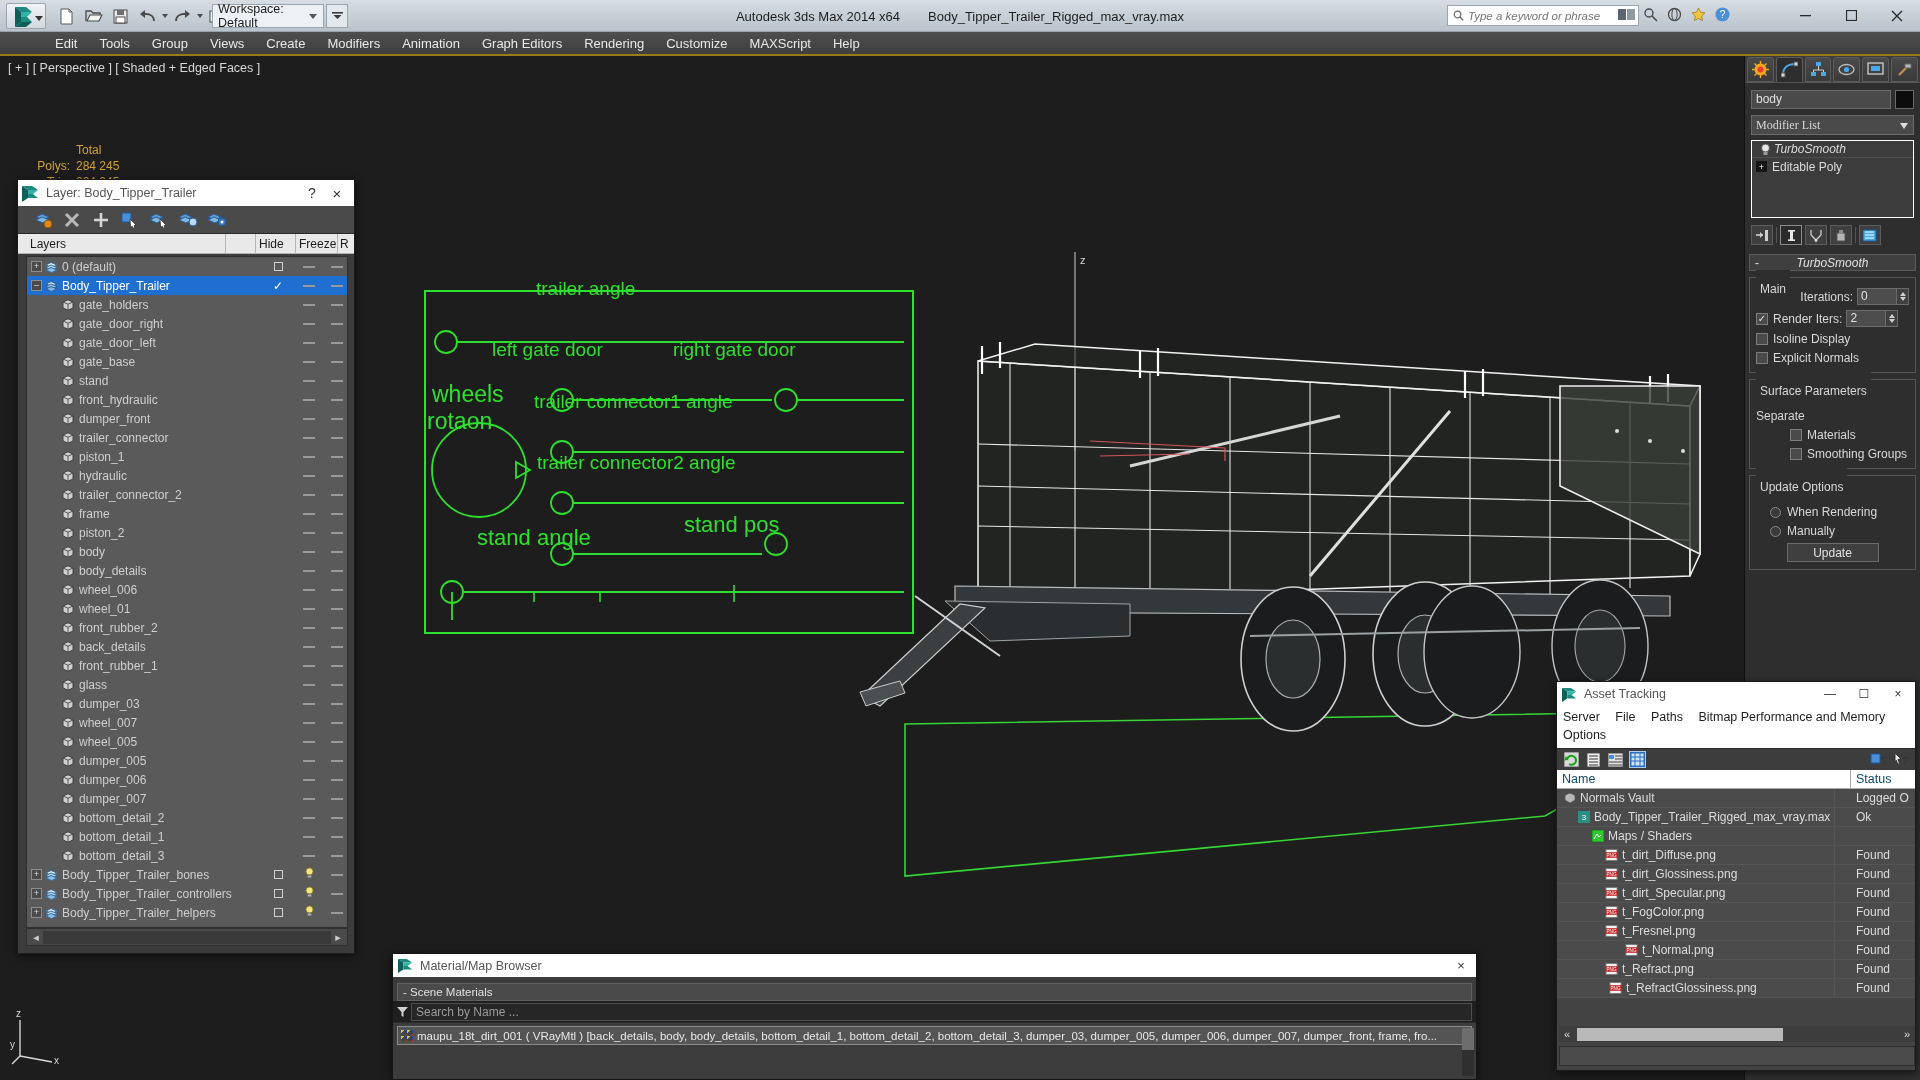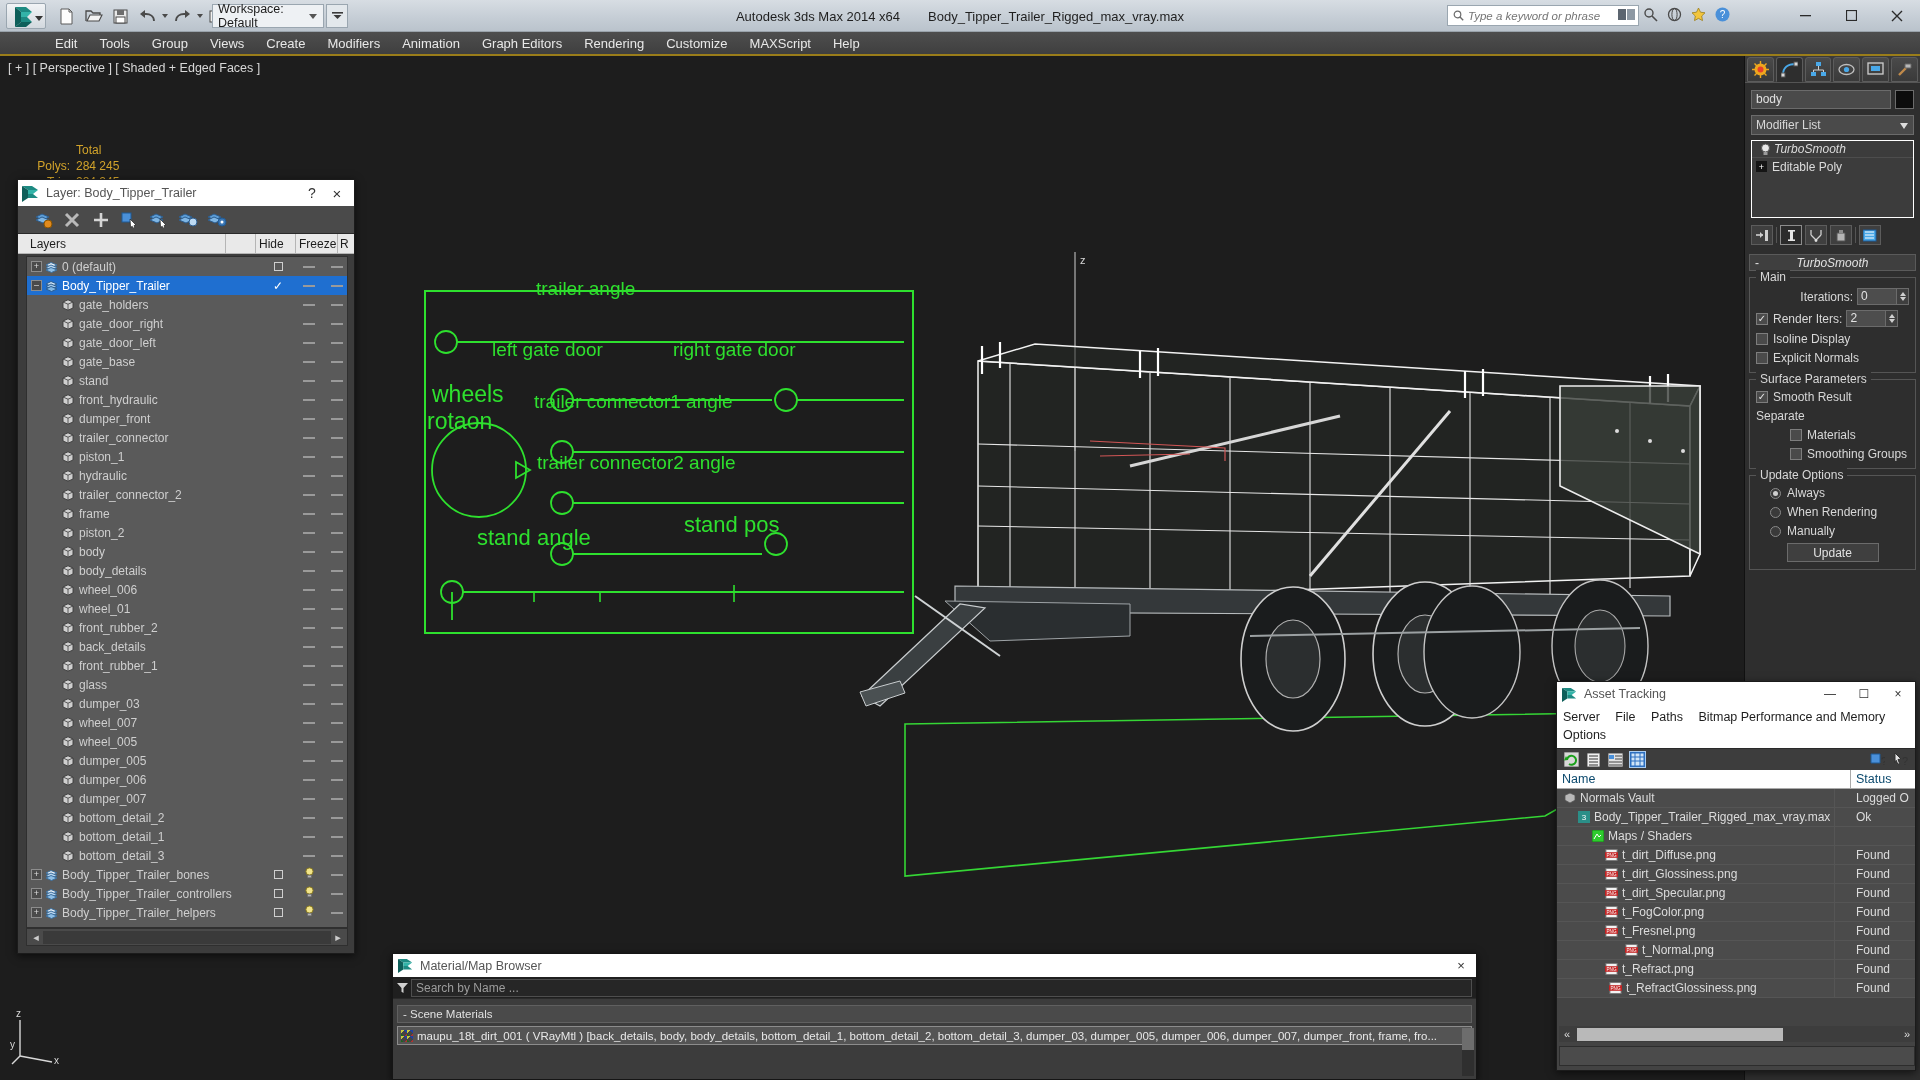--- a/index.html
+++ b/index.html
@@ -120,42 +120,42 @@
     background:#3a3a3a; border-bottom:1px solid #555;}
   .cptab{ width:27px;height:25px; margin-right:2px; border:1px solid #5c5c5c;
     background:linear-gradient(180deg,#4a4a4a,#3a3a3a); display:flex;
     align-items:center; justify-content:center; border-radius:3px 3px 0 0;}
   .cptab.active{ background:linear-gradient(180deg,#2e2e2e,#2e2e2e); border-bottom-color:#2e2e2e;}
   #namerow{ margin:7px 6px 0 6px; display:flex; gap:4px;}
   #namefield{ flex:1; height:19px; background:#4a4a4a; border:1px solid #6b6b6b;
     color:#e0e0e0; font-size:12px; padding-left:4px; line-height:17px;}
   #colorswatch{ width:19px;height:19px; background:#0c0c0c; border:1px solid #6b6b6b;}
   #modlist{ margin:6px 6px 0 6px; height:20px; background:#4a4a4a; border:1px solid #6b6b6b;
-    color:#d8d8d8; font-size:12px; padding-left:4px; line-height:18px; position:relative;}
+    color:#d8d8d8; font-size:12px; padding-left:4px; line-height:18px; position:relative;font-family:Liberation Serif, serif;}
   #modlist .cv{ position:absolute; right:5px; top:7px; width:0;height:0;
     border-left:4.5px solid transparent;border-right:4.5px solid transparent;border-top:6px solid #ddd;}
   #modstack{ margin:5px 6px 0 6px; height:78px; background:#3c3c3c; border:1px solid #fff;}
   .mrow{ height:17px; display:flex; align-items:center; font-size:12px; color:#dcdcdc;
     padding-left:4px;}
   .mrow .bulb{ width:18px; display:flex;align-items:center;justify-content:center;}
   .mrow.ts{ font-style:italic; border-bottom:1px solid #4d4d4d;}
   .mrow .plus{ width:11px;height:11px;background:#151515;color:#fff;font-size:9px;
     display:flex;align-items:center;justify-content:center; margin-right:5px;}
   #modbtns{ margin:6px 6px 0 6px; height:22px; display:flex; align-items:center; gap:3px;}
   .mbtn{ width:22px;height:20px; background:#3f3f3f; border:1px solid #5c5c5c;
     display:flex;align-items:center;justify-content:center;}
   .mbtn.on{ background:#2b2b2b; border-color:#8c8c8c;}
   .msep{ width:1px;height:16px;background:#555;}
   #rollup{ margin:8px 4px 0 4px;}
   .rollhdr{ height:17px; background:#3f3f3f; border:1px solid #5a5a5a; display:flex;
     align-items:center; font-size:12px; color:#e2e2e2; position:relative;}
   .rollhdr .mn{ position:absolute; left:5px;}
   .rollhdr .tt{ width:100%; text-align:center; font-style:italic;}
   .grp{ margin-top:6px; border:1px solid #555; position:relative; padding:10px 6px 7px 6px;}
-  .grp>.gt{ position:absolute; left:6px; top:-8px; background:#2e2e2e; padding:0 4px;
+  .grp>.gt{ position:absolute; left:6px; top:-8px; background:#2e2e2e; padding:12px 4px;
     font-size:12px; color:#d8d8d8;}
   .prow{ display:flex; align-items:center; font-size:12px; color:#d8d8d8;
     margin-bottom:5px; }
   .prow .lb{ margin-left:auto; margin-right:4px;}
   .spin{ width:40px;height:17px; background:#4d4d4d; border:1px solid #6b6b6b;
     color:#e3e3e3; font-size:12px; padding-left:3px; line-height:15px;}
   .spinbtn{ width:12px;height:17px; background:#3f3f3f;border:1px solid #6b6b6b;
     border-left:0; display:flex;flex-direction:column;align-items:center;justify-content:center;}
   .spinbtn i{ width:0;height:0;border-left:3px solid transparent;border-right:3px solid transparent;}
   .spinbtn i.u{ border-bottom:4px solid #cfcfcf; margin-bottom:1px;}
@@ -1518,29 +1518,29 @@
   <div class="mbar">
     <svg width="15" height="15" viewBox="0 0 17 17">
       <polygon points="0,1 10,1 16,5 6,5" fill="#1d8a82"></polygon>
       <polygon points="0,1 6,5 6,13 0,17" fill="#0e5f5a"></polygon>
       <polygon points="6,5 16,5 11,9 6,9" fill="#33b3a8"></polygon>
       <polygon points="6,9 11,9 16,13 6,13" fill="#1d8a82"></polygon>
     </svg>
     <span class="mt">Material/Map Browser</span>
     <span class="x">×</span>
   </div>
+  <div id="mscene">- Scene Materials</div>
   <div id="msearch">
     <span class="fil">
       <svg width="11" height="11" viewBox="0 0 11 11">
           <path d="M0 1h11L6.5 6v5l-2-1.2V6z" fill="#d0d0d0"></path>
         </svg>
     </span>
     <span class="inp">Search by Name ...</span>
   </div>
-  <div id="mscene">- Scene Materials</div>
   <div id="mitem">
     <span class="swatch"></span>
     <span>maupu_18t_dirt_001 ( VRayMtl ) [back_details, body, body_details, bottom_detail_1, bottom_detail_2, bottom_detail_3, dumper_03, dumper_005, dumper_006, dumper_007, dumper_front, frame, fro...</span>
   </div>
   <div id="mbscroll">
     <div class="tb"></div>
   </div>
 </div>
 
 </body></html>

